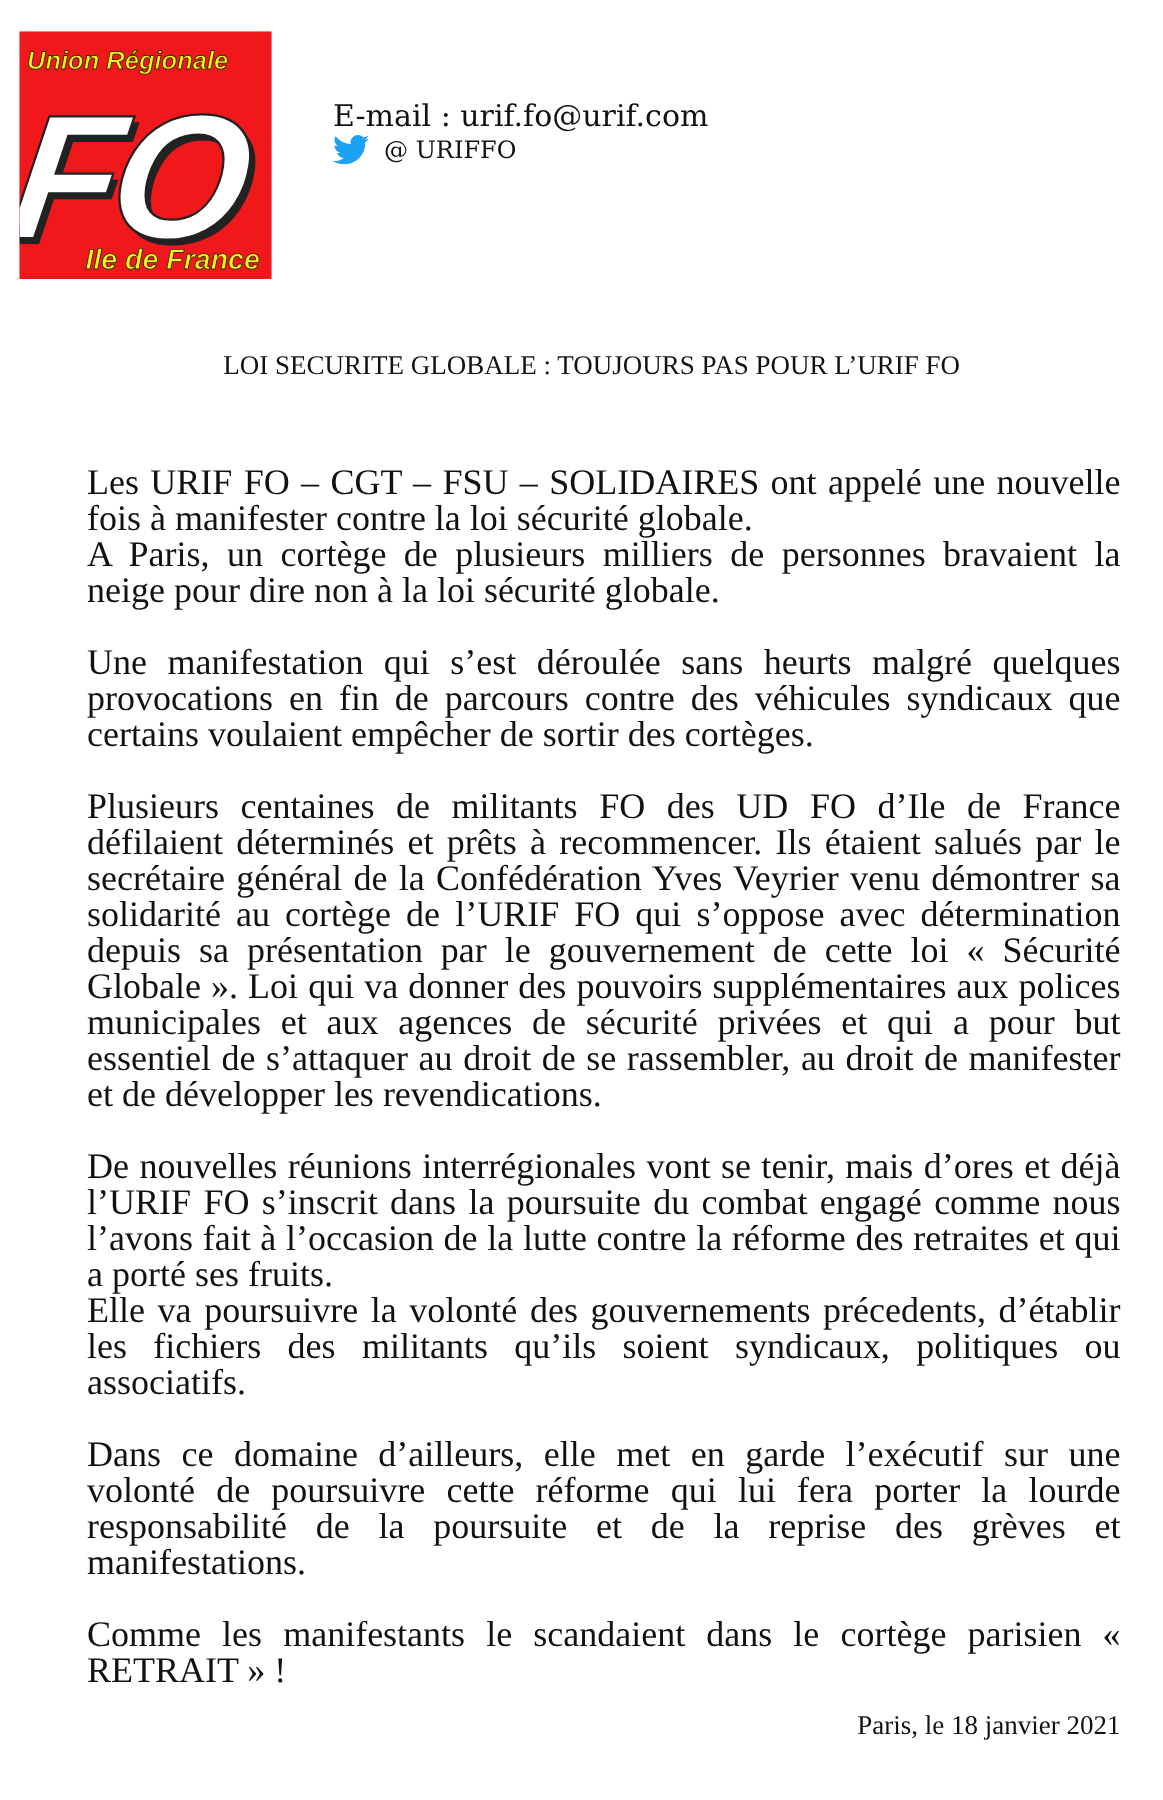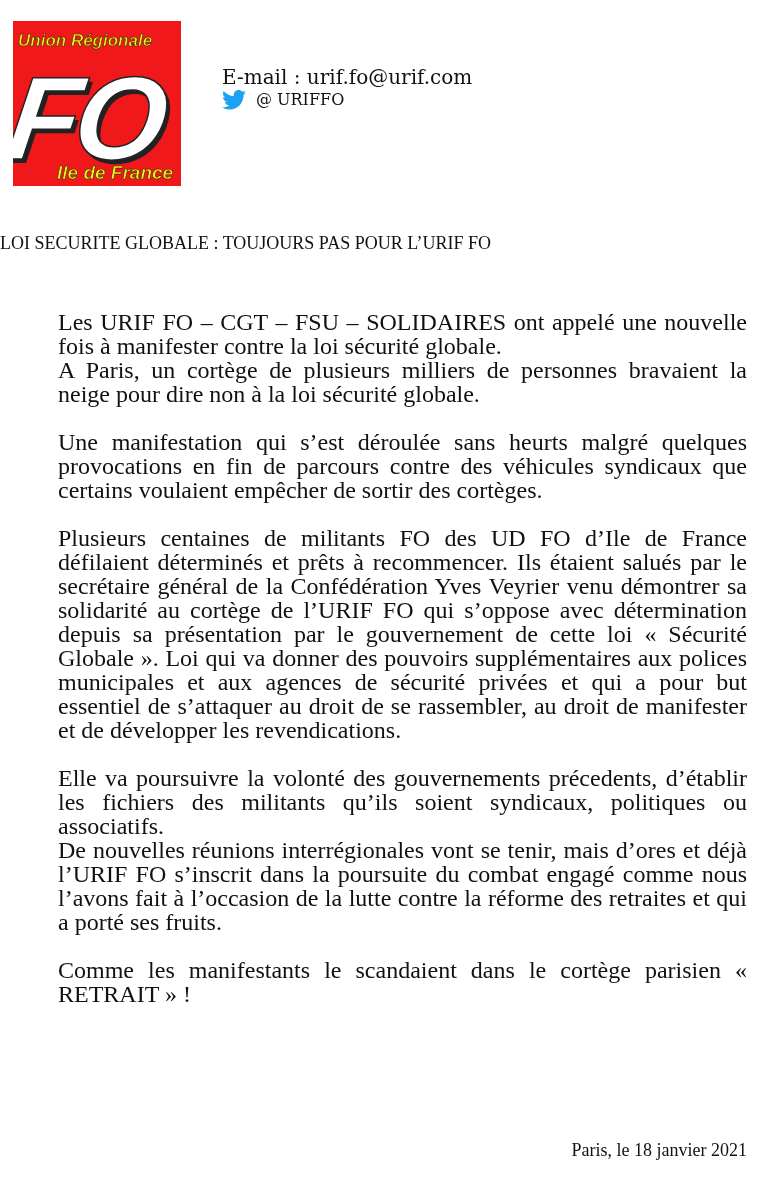--- a/index.html
+++ b/index.html
@@ -10,21 +10,21 @@
     }
     .logo svg { display: block; }
     .contact {
       position: absolute; left: 222px; top: 62px;
       font-family: "DejaVu Serif", serif; font-size: 20px; color: #111;
     }
     .contact .line { height: 30px; line-height: 30px; white-space: nowrap; }
     .contact .tw { display: flex; align-items: flex-start; height: 26px; font-size: 16px; margin-top: -2px; }
     .contact .tw svg { margin-right: 10px; }
     .title {
-      position: absolute; left: 0; top: 233px; width: 640px; text-align: left;
+      position: absolute; left: 0; top: 233px; width: 640px; text-align: right;
       font-family: "Liberation Serif", serif; font-size: 18px; letter-spacing: 0px;
     }
     .body {
       position: absolute; left: 58px; top: 310px; width: 689px;
       font-family: "Liberation Serif", serif; font-size: 24px; line-height: 24px;
     }
     .body p { margin: 0 0 24px 0; text-align: justify; }
     .body p .ln { display: block; }
     .sig {
       position: absolute; right: 28px; top: 1140px;
@@ -62,21 +62,24 @@
     <span class="ln">Les URIF FO – CGT – FSU – SOLIDAIRES ont appelé une nouvelle fois à manifester contre la loi sécurité globale.</span>
     <span class="ln">A Paris, un cortège de plusieurs milliers de personnes bravaient la neige pour dire non à la loi sécurité globale.</span>
   </p>
   <p>
     <span class="ln">Une manifestation qui s’est déroulée sans heurts malgré quelques provocations en fin de parcours contre des véhicules syndicaux que certains voulaient empêcher de sortir des cortèges.</span>
   </p>
   <p>
     <span class="ln">Plusieurs centaines de militants FO des UD FO d’Ile de France défilaient déterminés et prêts à recommencer. Ils étaient salués par le secrétaire général de la Confédération Yves Veyrier venu démontrer sa solidarité au cortège de l’URIF FO qui s’oppose avec détermination depuis sa présentation par le gouvernement de cette loi « Sécurité Globale ». Loi qui va donner des pouvoirs supplémentaires aux polices municipales et aux agences de sécurité privées et qui a pour but essentiel de s’attaquer au droit de se rassembler, au droit de manifester et de développer les revendications.</span>
   </p>
   <p>
+    <span class="ln">De nouvelles réunions interrégionales vont se tenir, mais d’ores et déjà l’URIF FO s’inscrit dans la poursuite du combat engagé comme nous l’avons fait à l’occasion de la lutte contre la réforme des retraites et qui a porté ses fruits.</span>
     <span class="ln">Elle va poursuivre la volonté des gouvernements précedents, d’établir les fichiers des militants qu’ils soient syndicaux, politiques ou associatifs.</span>
-    <span class="ln">De nouvelles réunions interrégionales vont se tenir, mais d’ores et déjà l’URIF FO s’inscrit dans la poursuite du combat engagé comme nous l’avons fait à l’occasion de la lutte contre la réforme des retraites et qui a porté ses fruits.</span>
+  </p>
+  <p>
+    <span class="ln">Dans ce domaine d’ailleurs, elle met en garde l’exécutif sur une volonté de poursuivre cette réforme qui lui fera porter la lourde responsabilité de la poursuite et de la reprise des grèves et manifestations.</span>
   </p>
   <p>
     <span class="ln">Comme les manifestants le scandaient dans le cortège parisien « RETRAIT » !</span>
   </p>
 </div>
 
 <div class="sig">Paris, le 18 janvier 2021</div>
 
 </body></html>

